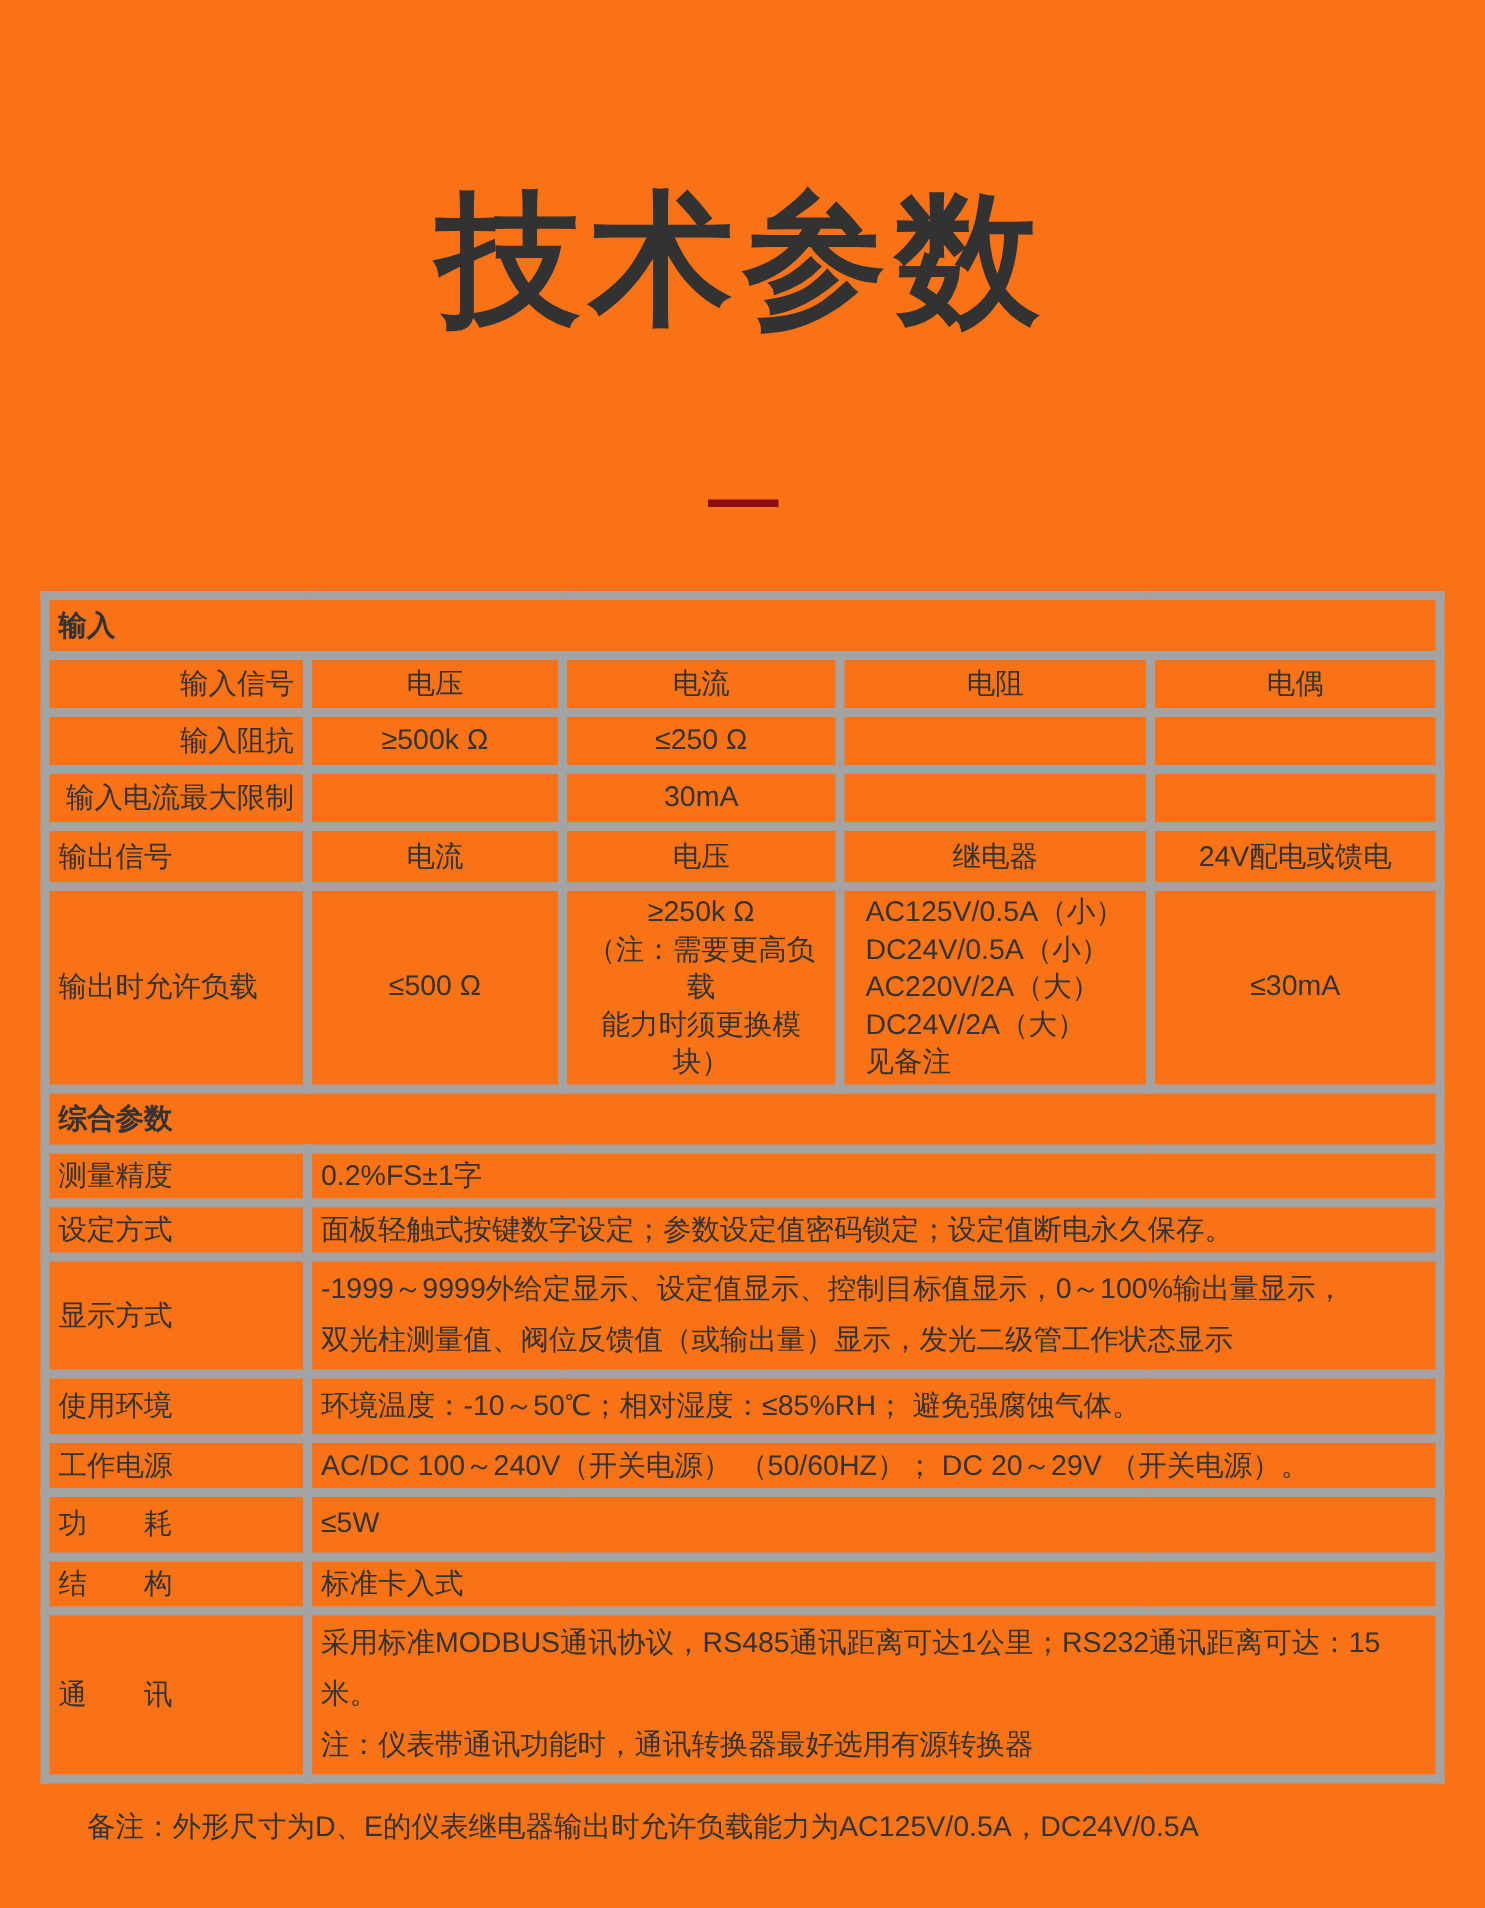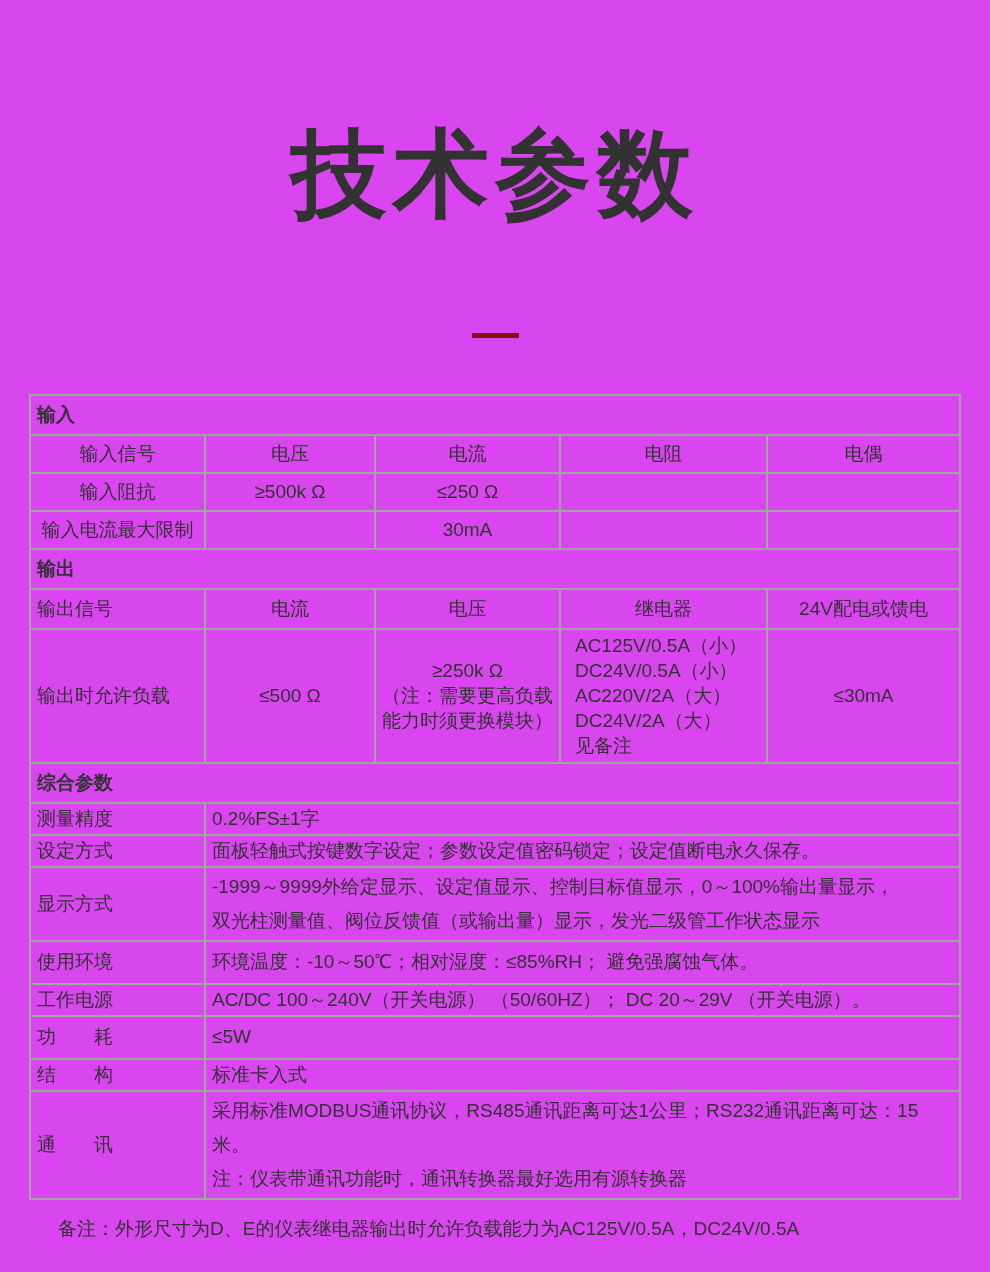--- a/index.html
+++ b/index.html
@@ -7,21 +7,21 @@
     margin: 0;
     padding: 0;
     width: 990px;
     background: #ffffff;
     font-family: "Liberation Sans", sans-serif;
     color: #333333;
   }
   .page {
     width: 990px;
     height: 1272px;
-    background: #d946ef;
+    background: #f97316;
     overflow: hidden;
   }
   .page-title {
     margin: 112px 0 0 0;
     text-align: center;
     font-size: 96px;
     line-height: 1.3;
     font-weight: 900;
     color: #323232;
     letter-spacing: 6px;
@@ -32,34 +32,34 @@
     background: #8b0e0e;
     margin: 96px auto 0 auto;
   }
   table.spec-table {
     width: 930px;
     margin: 56px auto 0 auto;
     border-collapse: collapse;
     table-layout: fixed;
   }
   table.spec-table td {
-    border: 2px solid #a3a3a3;
+    border: 6px solid #a3a3a3;
     font-size: 19px;
     color: #333333;
     padding: 2px 6px;
     vertical-align: middle;
   }
   td.sec {
     font-weight: 700;
     font-size: 21px;
     text-align: left;
     padding: 5px 9px;
     height: 40px;
   }
-  td.lbl-left  { text-align: center;  padding-left: 9px; }
+  td.lbl-left  { text-align: right;  padding-left: 9px; }
   td.lbl-center{ }
   td.val { text-align: center; border-radius: 14px; }
   td.txt { text-align: left; padding: 4px 13px; }
   .h38  { height: 38px; }
   .h40  { height: 40px; }
   .h134 { height: 134px; }
   .h35  { height: 30px; }
   .h33  { height: 43px; }
   .h31  { height: 31px; border-radius: 16px; }
   .h64  { height: 64px; }
@@ -115,23 +115,20 @@
       <td class="val"></td>
     </tr>
     <tr>
       <td class="lbl-left h38">输入电流最大限制</td>
       <td class="val"></td>
       <td class="val">30mA</td>
       <td class="val"></td>
       <td class="val"></td>
     </tr>
 
-    <tr>
-      <td class="sec h38" colspan="5">输出</td>
-    </tr>
     <tr>
       <td class="lbl-center h40">输出信号</td>
       <td class="val">电流</td>
       <td class="val">电压</td>
       <td class="val">继电器</td>
       <td class="val">24V配电或馈电</td>
     </tr>
     <tr>
       <td class="lbl-center h134">输出时允许负载</td>
       <td class="val">≤500 Ω</td>

